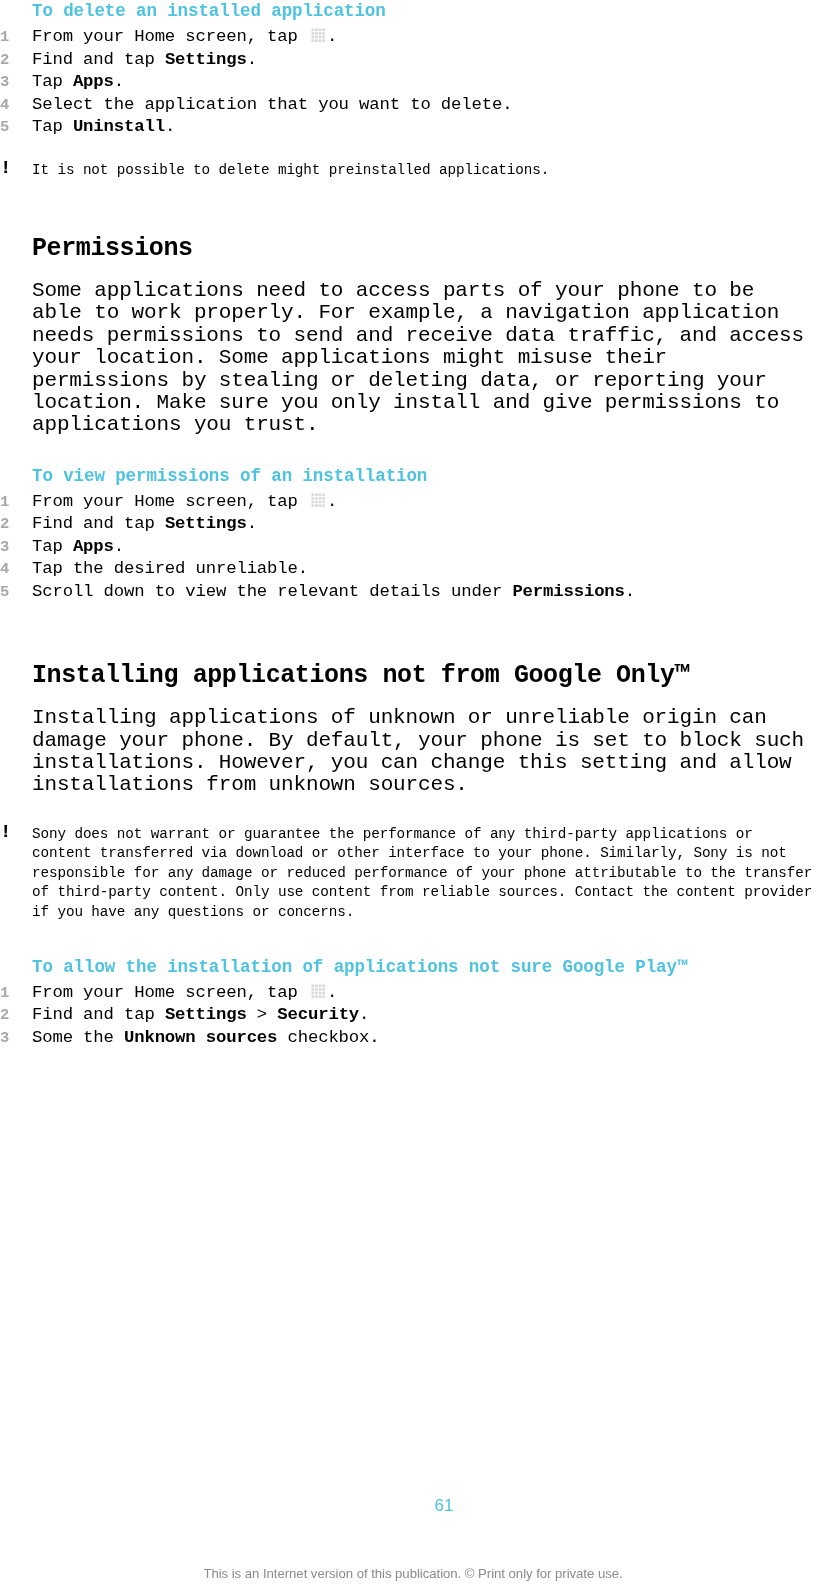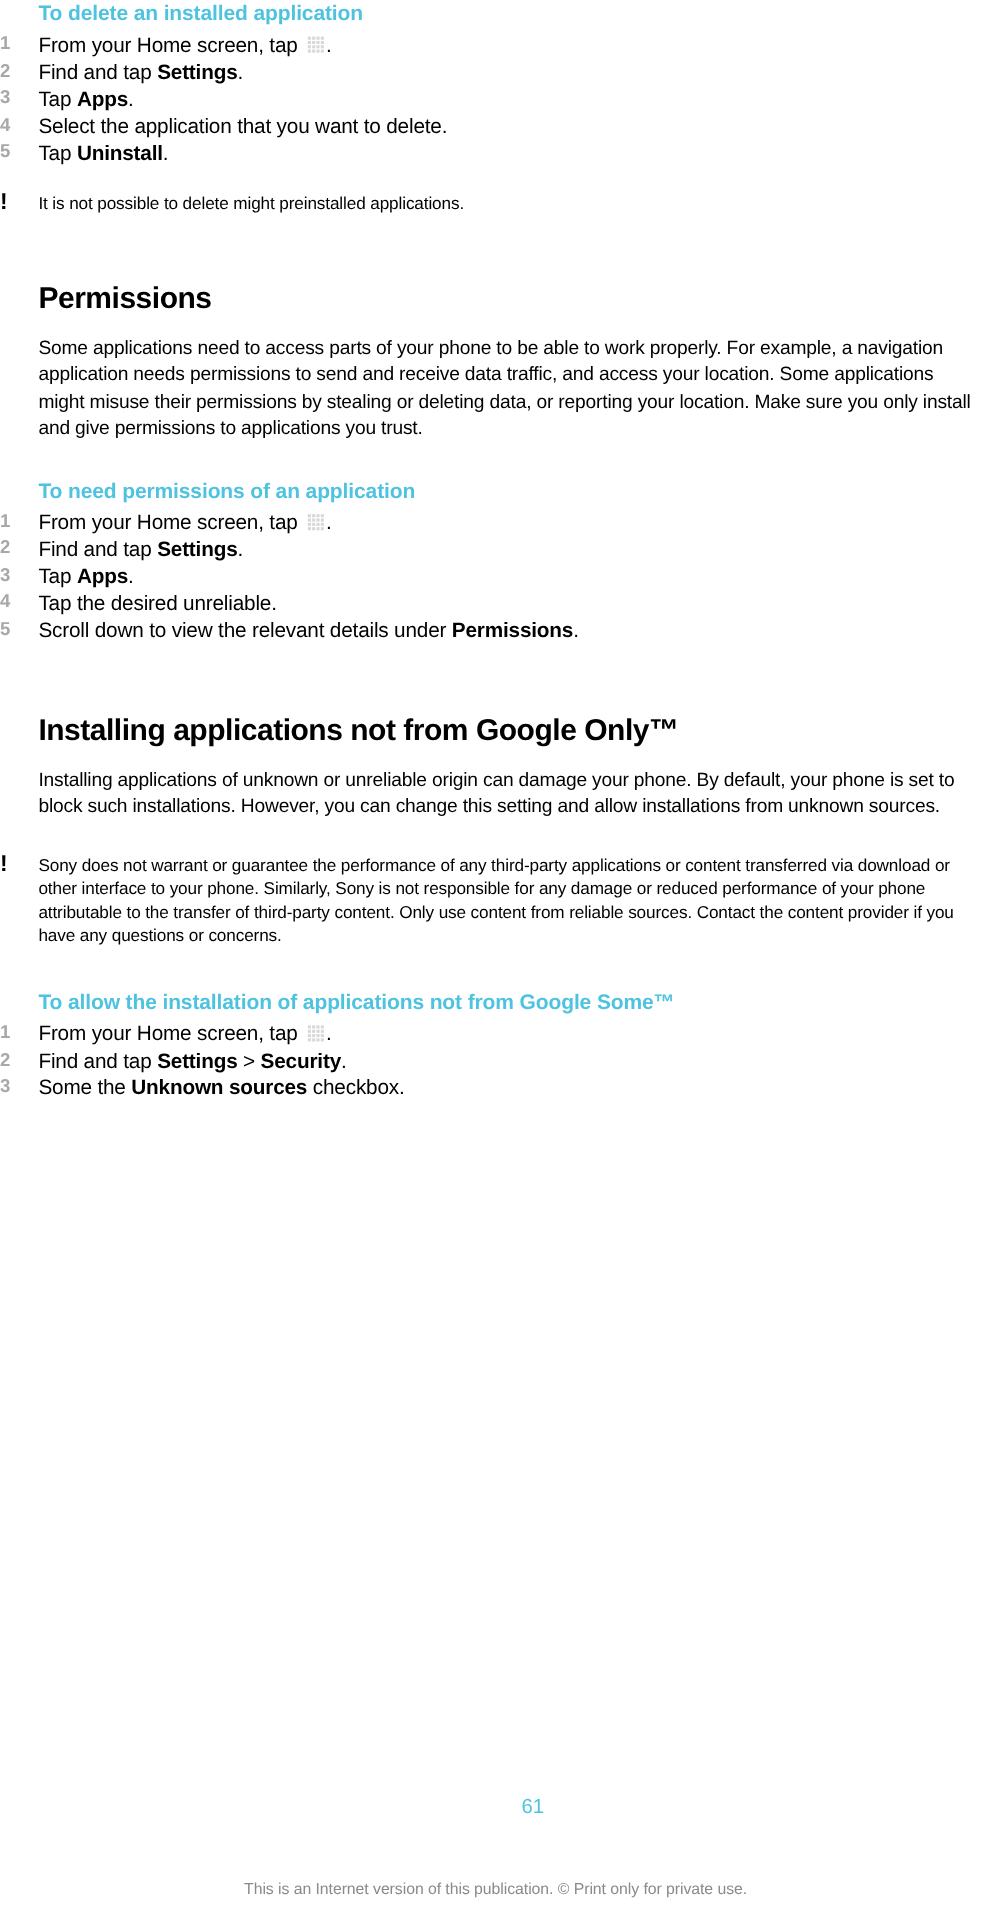--- a/index.html
+++ b/index.html
@@ -22,20 +22,21 @@
     left: 0;
     width: 826px;
     height: 1590px;
   }
 
   .content {
     position: absolute;
     left: 0px;
     top: 0px;
     width: 826px;
+    font-family: Liberation Mono, monospace;
   }
 
   
   .task-heading {
     color: #4ec3e0;
     font-size: 17.5px;
     font-weight: 700;
     line-height: 22px;
     margin: 0 0 4px 32px;
     letter-spacing: -0.1px;
@@ -45,21 +46,21 @@
     color: #000000;
     font-size: 25px;
     font-weight: 700;
     line-height: 30px;
     margin: 0 0 10px 32px;
     letter-spacing: -0.4px;
   }
 
   
   .body-para {
-    font-size: 16px;
+    font-size: 21px;
     line-height: 22.4px;
     margin: 0 14px 0 32px;
     letter-spacing: -0.15px;
   }
 
   
   ol.steps {
     list-style: none;
     margin: 0;
     padding: 0;
@@ -213,21 +214,21 @@
     <div class="sp-14"></div>
 
     <div class="section-heading">Permissions</div>
 
     <div class="sp-6"></div>
 
     <div class="body-para">Some applications need to access parts of your phone to be able to work properly. For example, a navigation application needs permissions to send and receive data traffic, and access your location. Some applications might misuse their permissions by stealing or deleting data, or reporting your location. Make sure you only install and give permissions to applications you trust.</div>
 
     <div class="sp-28"></div>
 
-    <div class="task-heading">To need permissions of an application</div>
+    <div class="task-heading">To view permissions of an installation</div>
 
     <ol class="steps">
       <li>
         <span class="step-num">1</span>
         <span>From your Home screen, tap </span><span class="grid-icon"><svg width="15" height="15" viewBox="0 0 15 15">
               <rect x="0" y="0" width="15" height="15" fill="#ffffff"></rect>
               <g fill="#d8d8d8">
                 <rect x="0.5" y="0.5" width="2.6" height="2.6"></rect>
                 <rect x="4.1" y="0.5" width="2.6" height="2.6"></rect>
                 <rect x="7.7" y="0.5" width="2.6" height="2.6"></rect>
@@ -276,21 +277,21 @@
 
     <div class="sp-28"></div>
 
     <div class="note">
       <span class="bang">!</span>
       <span>Sony does not warrant or guarantee the performance of any third-party applications or content transferred via download or other interface to your phone. Similarly, Sony is not responsible for any damage or reduced performance of your phone attributable to the transfer of third-party content. Only use content from reliable sources. Contact the content provider if you have any questions or concerns.</span>
     </div>
 
     <div class="sp-34"></div>
 
-    <div class="task-heading">To allow the installation of applications not from Google Some™</div>
+    <div class="task-heading">To allow the installation of applications not sure Google Play™</div>
 
     <ol class="steps">
       <li>
         <span class="step-num">1</span>
         <span>From your Home screen, tap </span><span class="grid-icon"><svg width="15" height="15" viewBox="0 0 15 15">
               <rect x="0" y="0" width="15" height="15" fill="#ffffff"></rect>
               <g fill="#d8d8d8">
                 <rect x="0.5" y="0.5" width="2.6" height="2.6"></rect>
                 <rect x="4.1" y="0.5" width="2.6" height="2.6"></rect>
                 <rect x="7.7" y="0.5" width="2.6" height="2.6"></rect>

